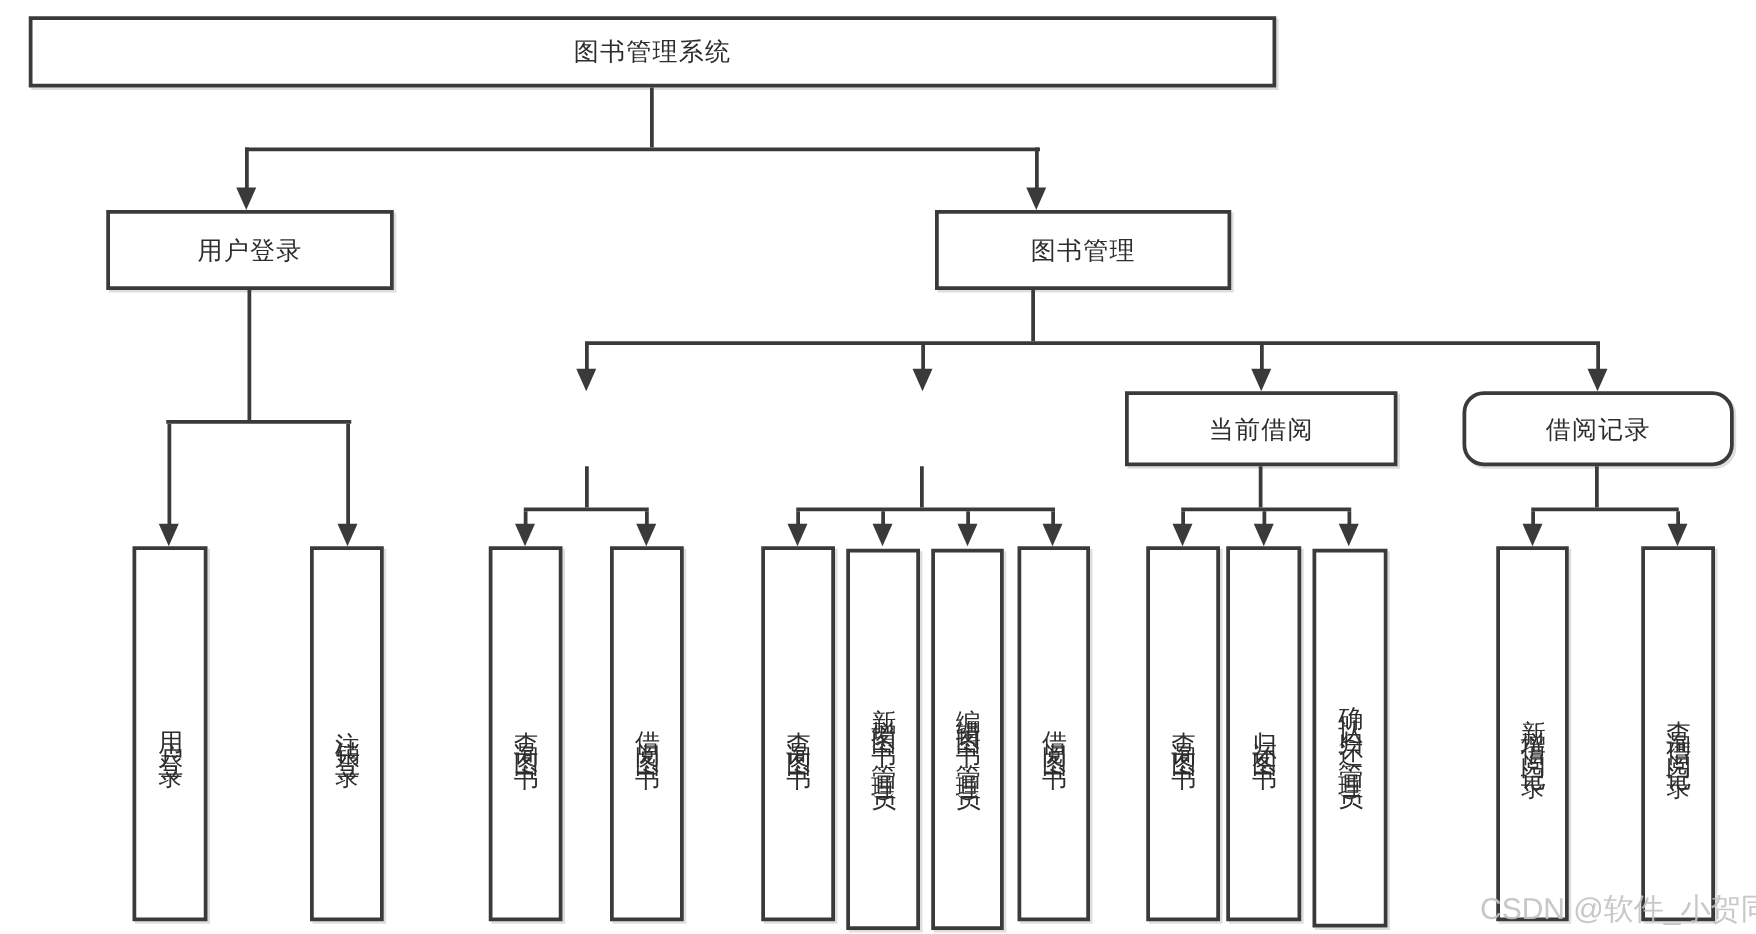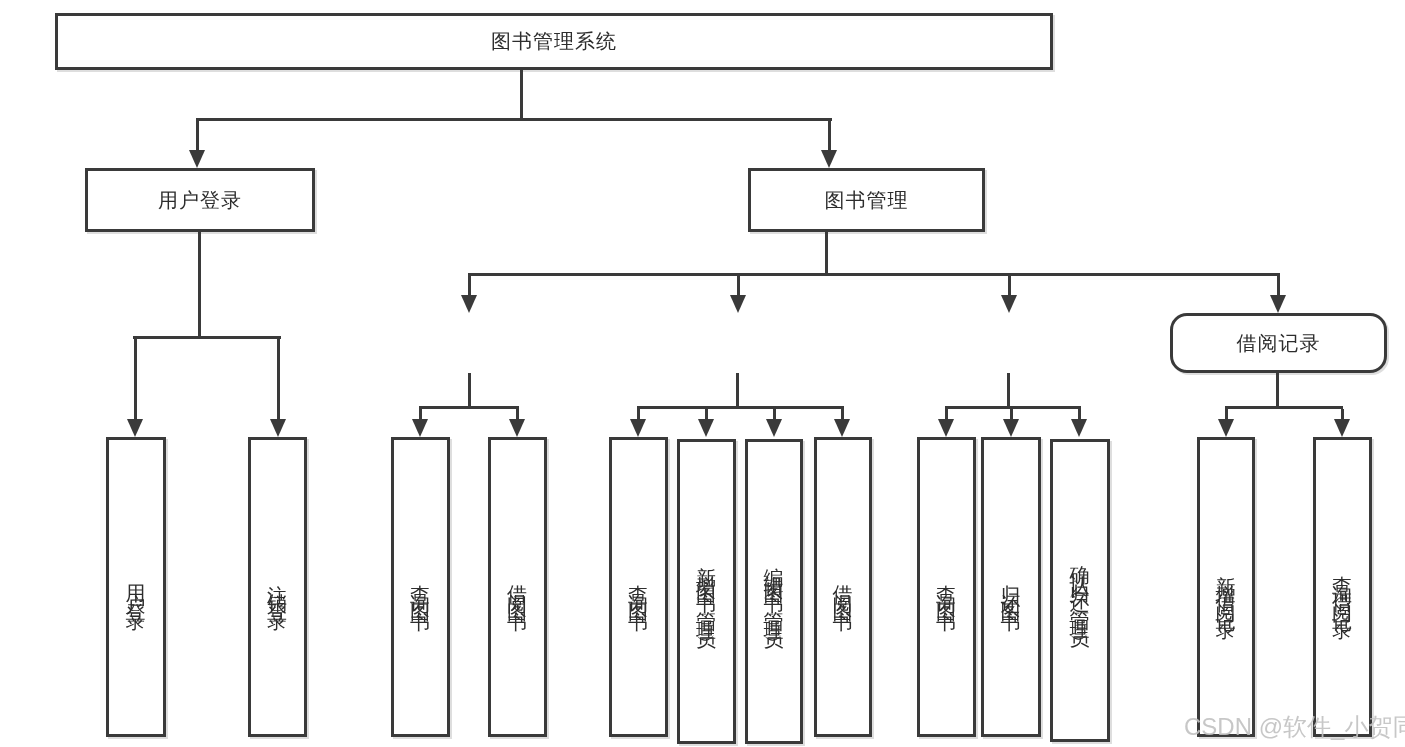--- a/index.html
+++ b/index.html
@@ -56,21 +56,21 @@
     opacity: 0.9;
     white-space: nowrap;
     z-index: 5;
   }
 </style>
 </head>
 <body>
 
 <div id="canvas">
 
-  <div class="node" style="left:23px; top:13px; width:998px; height:57px;margin-left:32px;">图书管理系统</div>
+  <div class="node" style="left:23px; top:13px; width:998px; height:57px;">图书管理系统</div>
 
   <div class="vl" style="left:520px; top:70px; height:48px;"></div>
   <div class="hl" style="left:196px; top:118px; width:636px;"></div>
   <div class="vl" style="left:196px; top:118px; height:33px;"></div>
   <div class="ah" style="left:189px; top:150px;"></div>
   <div class="vl" style="left:828px; top:118px; height:33px;"></div>
   <div class="ah" style="left:821px; top:150px;"></div>
 
   <div class="node" style="left:85px; top:168px; width:230px; height:64px;">用户登录</div>
   <div class="node" style="left:748px; top:168px; width:237px; height:64px;">图书管理</div>
@@ -86,20 +86,21 @@
   <div class="hl" style="left:468px; top:273px; width:812px;"></div>
   <div class="vl" style="left:468px; top:276px; height:20px;"></div>
   <div class="ah" style="left:461px; top:295px;"></div>
   <div class="vl" style="left:737px; top:276px; height:20px;"></div>
   <div class="ah" style="left:730px; top:295px;"></div>
   <div class="vl" style="left:1008px; top:276px; height:20px;"></div>
   <div class="ah" style="left:1001px; top:295px;"></div>
   <div class="vl" style="left:1277px; top:276px; height:20px;"></div>
   <div class="ah" style="left:1270px; top:295px;"></div>
 
+  <div class="node" style="left:900px; top:313px; width:218px; height:60px;">当前借阅</div>
   <div class="node" style="left:1170px; top:313px; width:217px; height:60px;border-radius:17px;">借阅记录</div>
 
   <div class="vl" style="left:468px; top:373px; height:33px;"></div>
   <div class="hl" style="left:419px; top:406px; width:100px;"></div>
   <div class="vl" style="left:419px; top:409px; height:11px;"></div>
   <div class="ah" style="left:412px; top:419px;"></div>
   <div class="vl" style="left:516px; top:409px; height:11px;"></div>
   <div class="ah" style="left:509px; top:419px;"></div>
 
   <div class="vl" style="left:736px; top:373px; height:33px;"></div>

